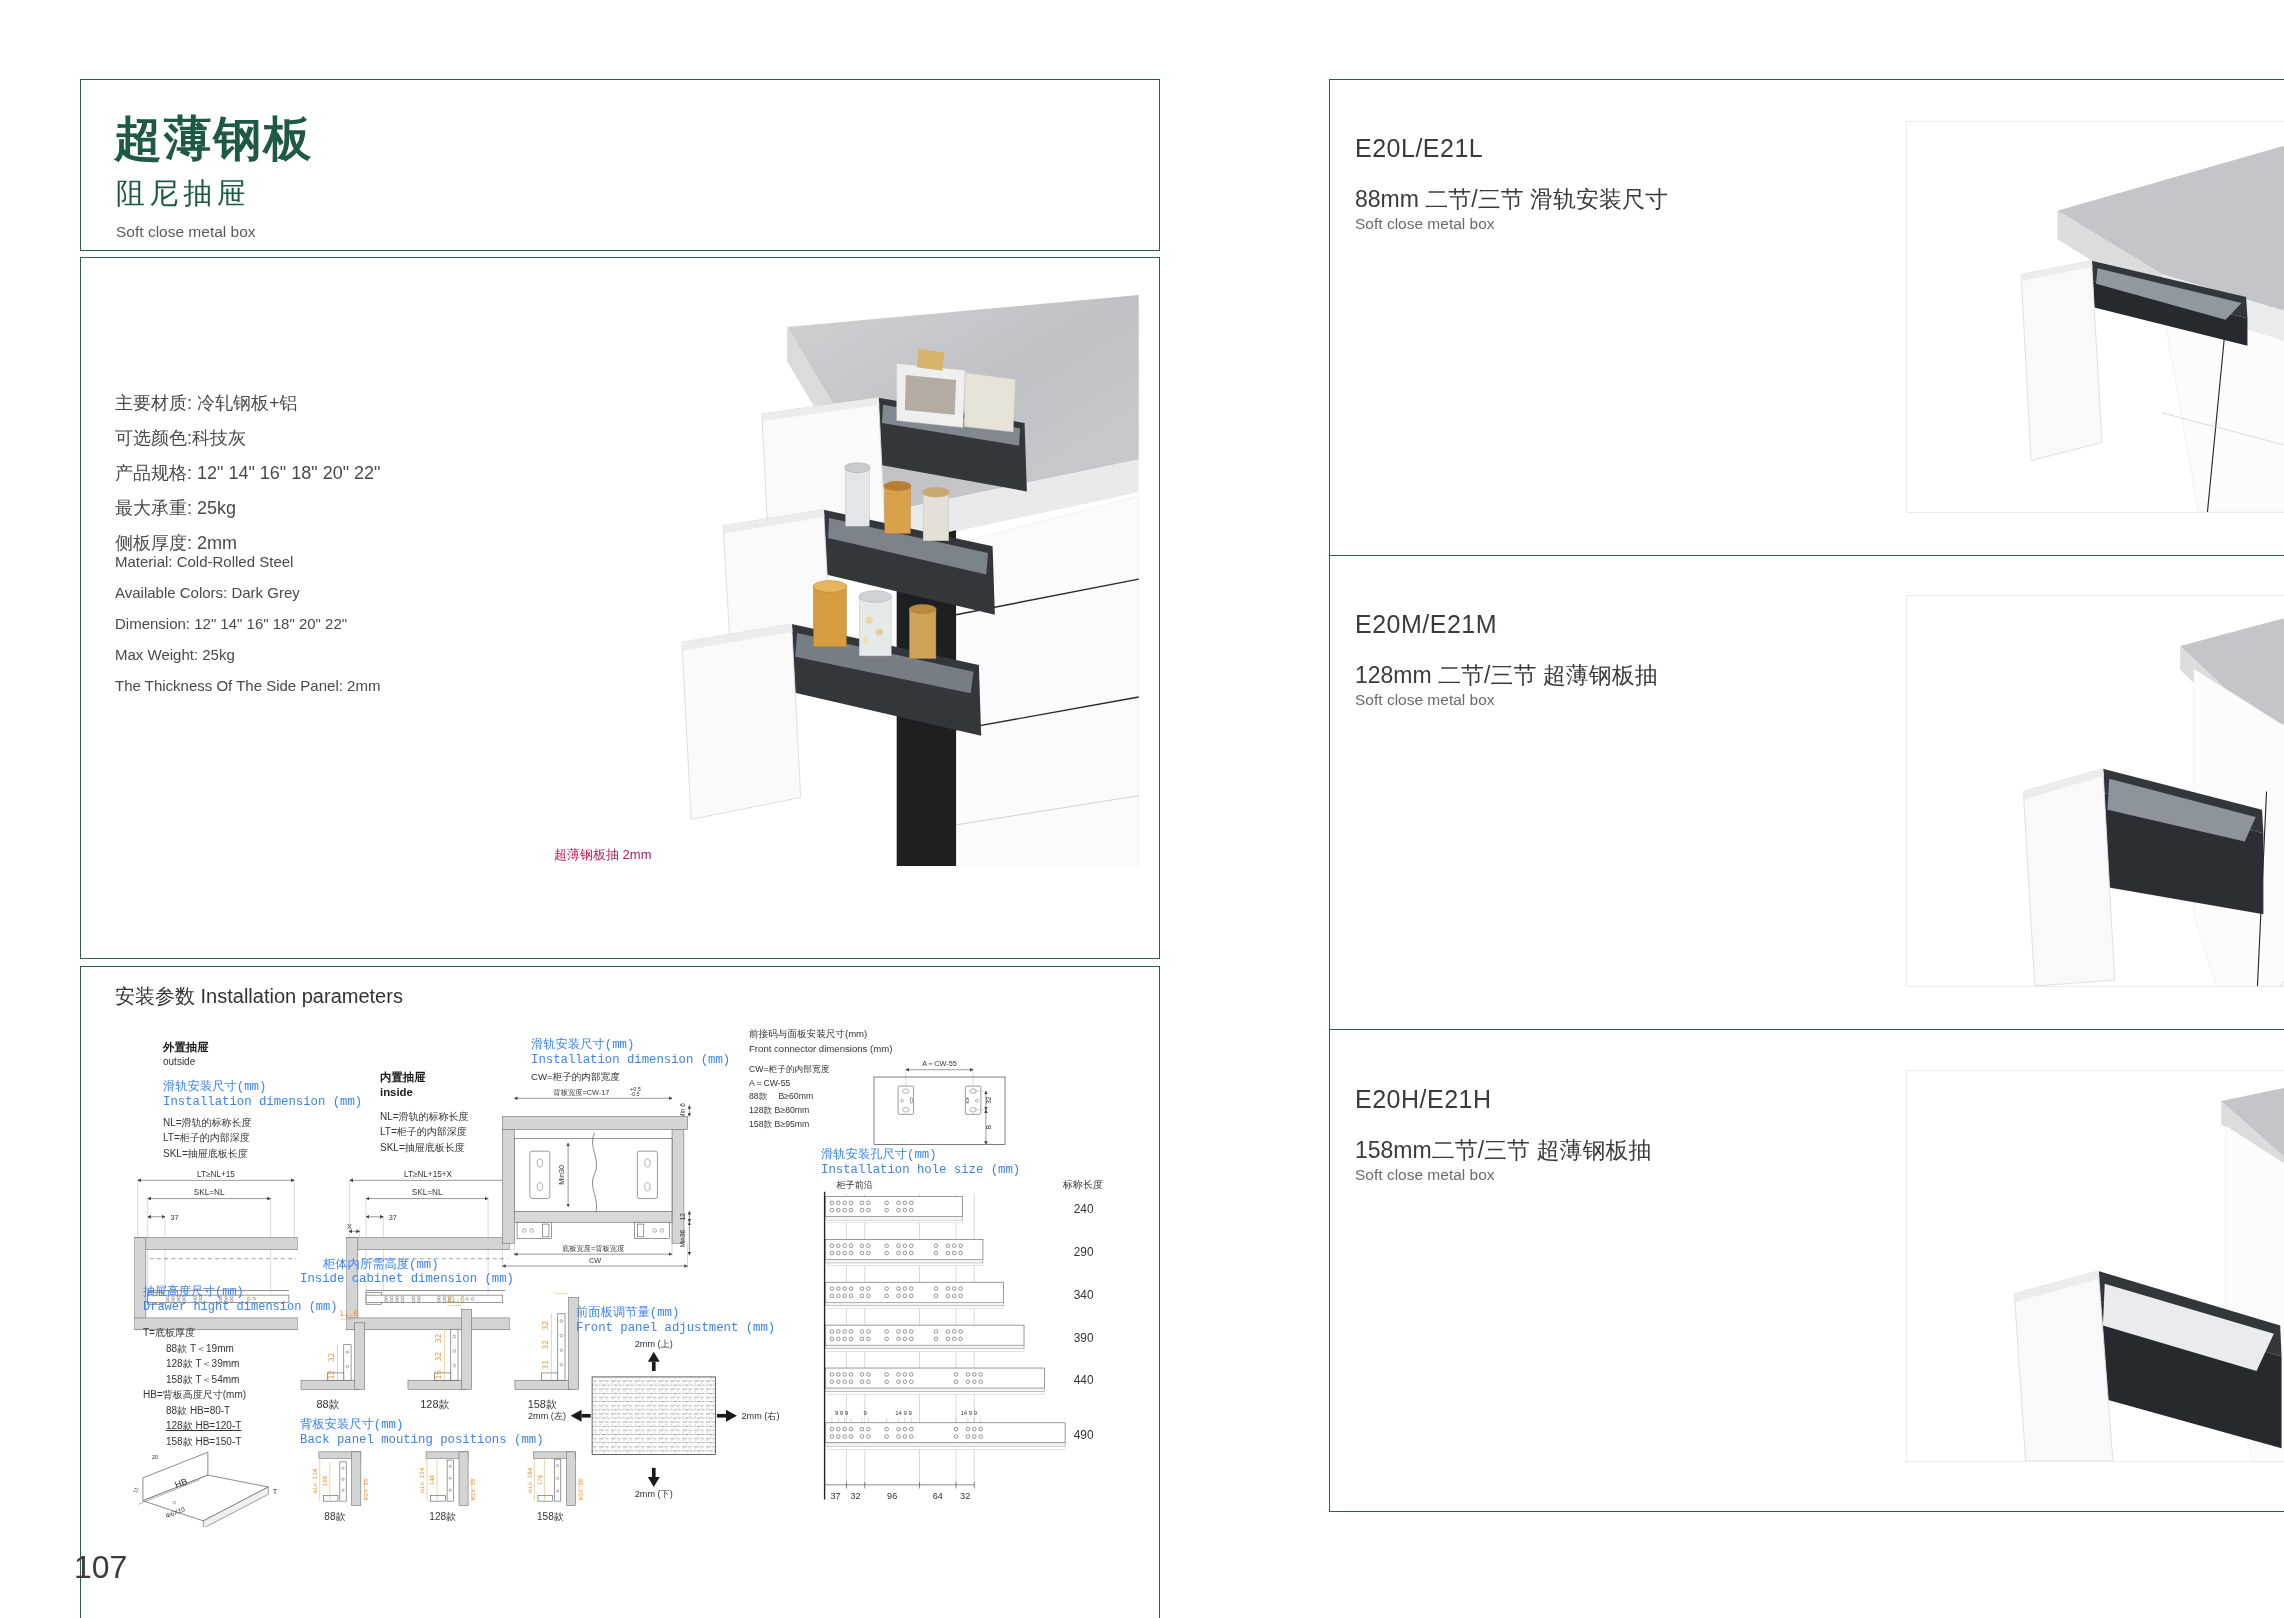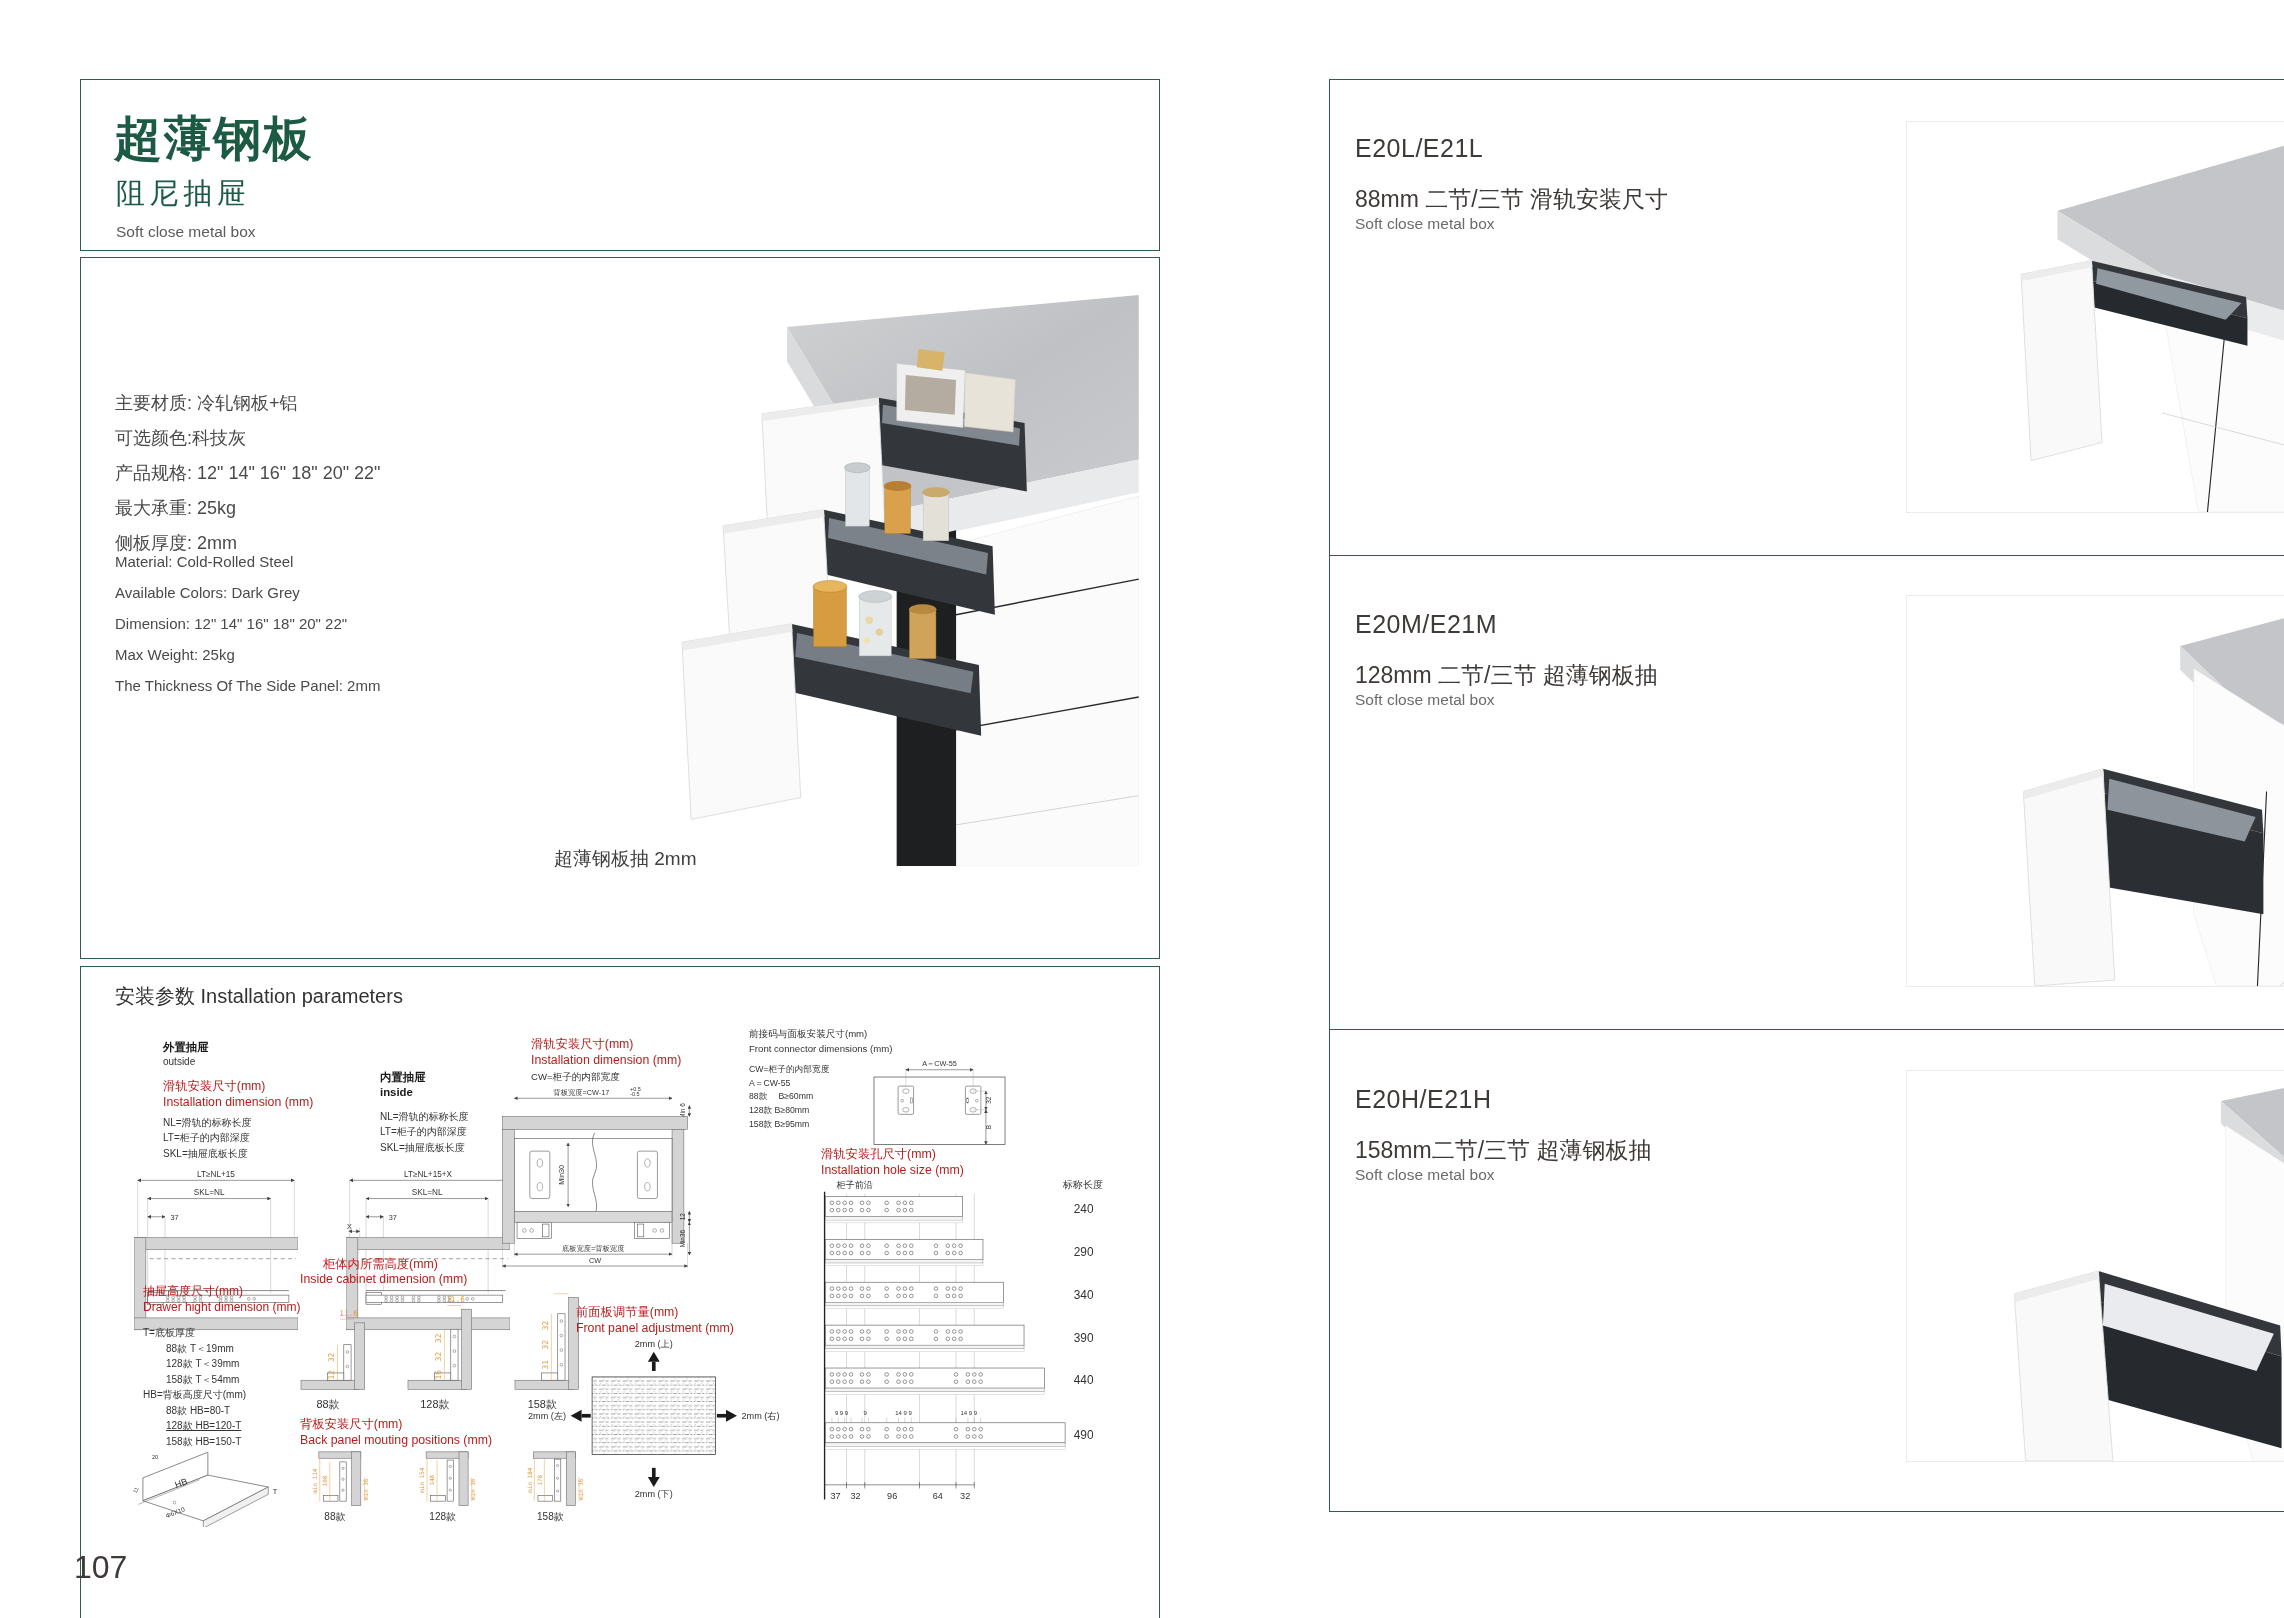--- a/index.html
+++ b/index.html
@@ -5,25 +5,25 @@
   html,body{margin:0;padding:0;background:#fff;}
   .sheet{position:relative;width:2482px;height:1618px;background:#ffffff;overflow:hidden;
          font-family:"Liberation Sans",sans-serif;color:#3a3a3a;}
   .abs{position:absolute;}
   .box{position:absolute;border:1.4px solid #2E5F4C;background:#fff;box-sizing:border-box;}
   .h-title{font-size:48px;font-weight:bold;color:#1C5A43;letter-spacing:1.8px;}
   .h-sub{font-size:29px;color:#1C5A43;letter-spacing:4.6px;}
   .h-en{font-size:15.5px;color:#5b5b5b;}
   .spec-zh{font-size:18px;color:#4a4a4a;line-height:35px;white-space:pre;}
   .spec-en{font-size:15px;color:#4a4a4a;line-height:31px;white-space:pre;}
-  .caption{font-size:19px;color:#404040;}
+  .caption{font-size:13px;color:#be185d;}
   .ins-title{font-size:20px;color:#333;}
   .blk-b{font-size:11.4px;font-weight:bold;color:#1a1a1a;}
   .blk{font-size:10px;color:#333;}
-  .blk-t{font-size:12.3px;color:#b91c1c;}
+  .blk-t{font-size:12.3px;color:#3b82f6;font-family:Liberation Mono, monospace;}
   .blk-s{font-size:9.6px;color:#333;}
   .model{font-size:25px;color:#3e3a38;letter-spacing:0.5px;}
   .sizeln{font-size:23px;color:#3e3a38;}
   .sen{font-size:15.5px;color:#6b6b6b;}
   .pagenum{font-size:32px;color:#3e3a38;}
   .imgbox{position:absolute;border:0.9px solid #ebebeb;background:#fff;box-sizing:border-box;}
   .divider{position:absolute;left:0;width:100%;height:1.4px;background:#2E5F4C;}
   svg text{font-family:"Liberation Sans",sans-serif;fill:#333;}
   .sd{stroke:#555;stroke-width:1.5;fill:none;}
   .dim{stroke:#444;stroke-width:1.2;fill:none;}

